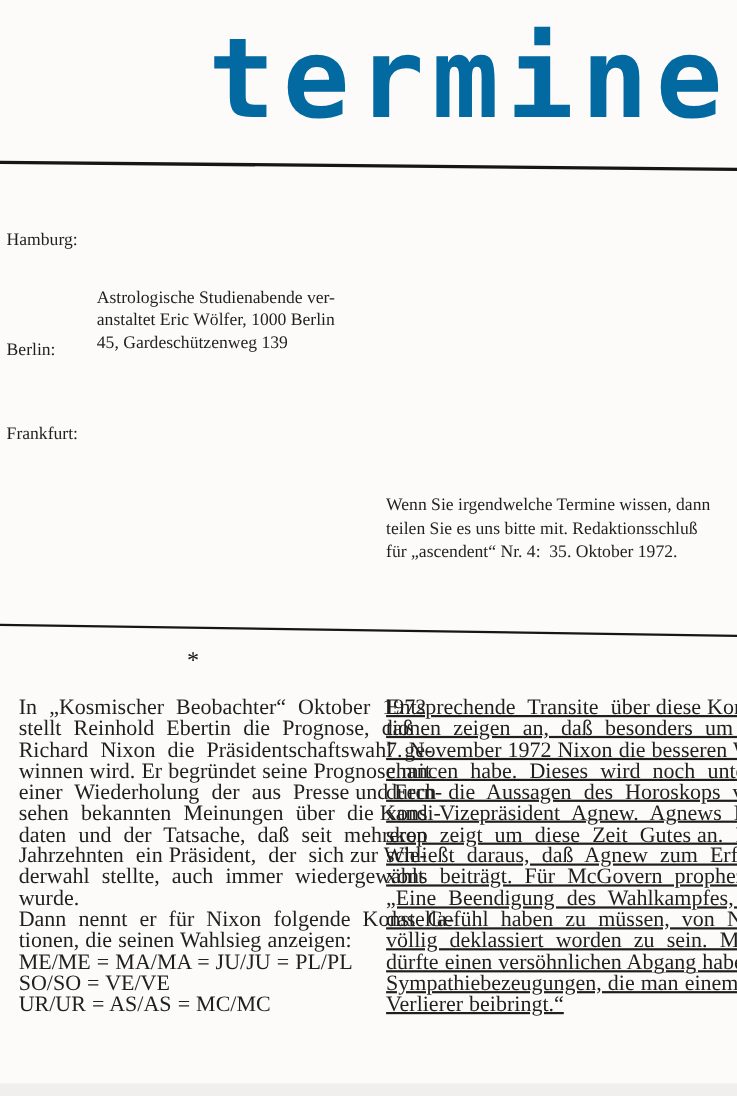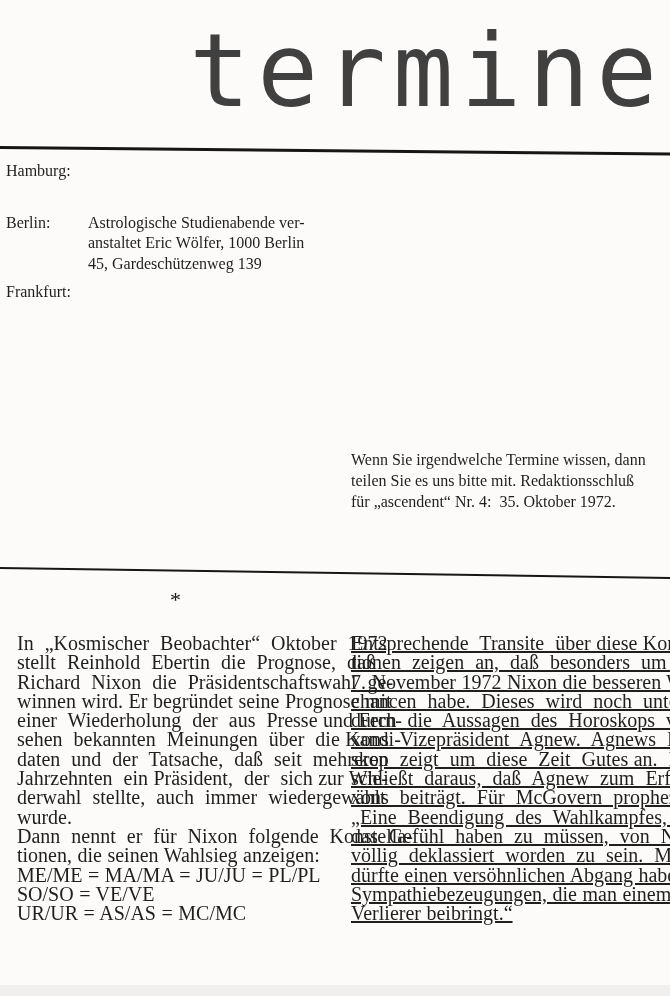--- a/index.html
+++ b/index.html
@@ -10,35 +10,35 @@
     overflow:hidden;
     color:#1f1f1f;
     font-family:"Liberation Serif", serif;
   }
   
   .title{
     position:absolute;top:0;left:0;right:0;height:142px;
     margin:0;padding:0 6px 0 16px;
     display:flex;align-items:center;justify-content:flex-end;
     font-family:"DejaVu Sans Mono", monospace;
-    font-weight:normal;
+    font-weight:bold;
     font-size:101px;
     letter-spacing:7px;
-    color:#404040;
+    color:#0369a1;
   }
   
   .rule{position:absolute;left:-3px;width:680px;background:#161616;transform-origin:left top;}
   .rule1{top:146px;height:3px;transform:rotate(0.55deg);}
   .rule2{top:567px;height:2px;transform:rotate(0.85deg);}
   
   .events{position:absolute;left:6px;top:161px;width:342px;}
   .event{display:flex;align-items:flex-start;}
   .event .city{
     width:82px;flex:0 0 82px;
-    font-size:16px;line-height:20.5px;
+    font-size:16px;line-height:20.5px;margin-top:48px;
   }
   .event .etext{
     flex:1;
     font-size:16px;line-height:20.5px;
     white-space:pre;
   }
   .ev0{margin-bottom:31px;}
   .ev1{margin-bottom:8px;}
   
   .notes{position:absolute;left:351px;top:449px;width:315px;}

